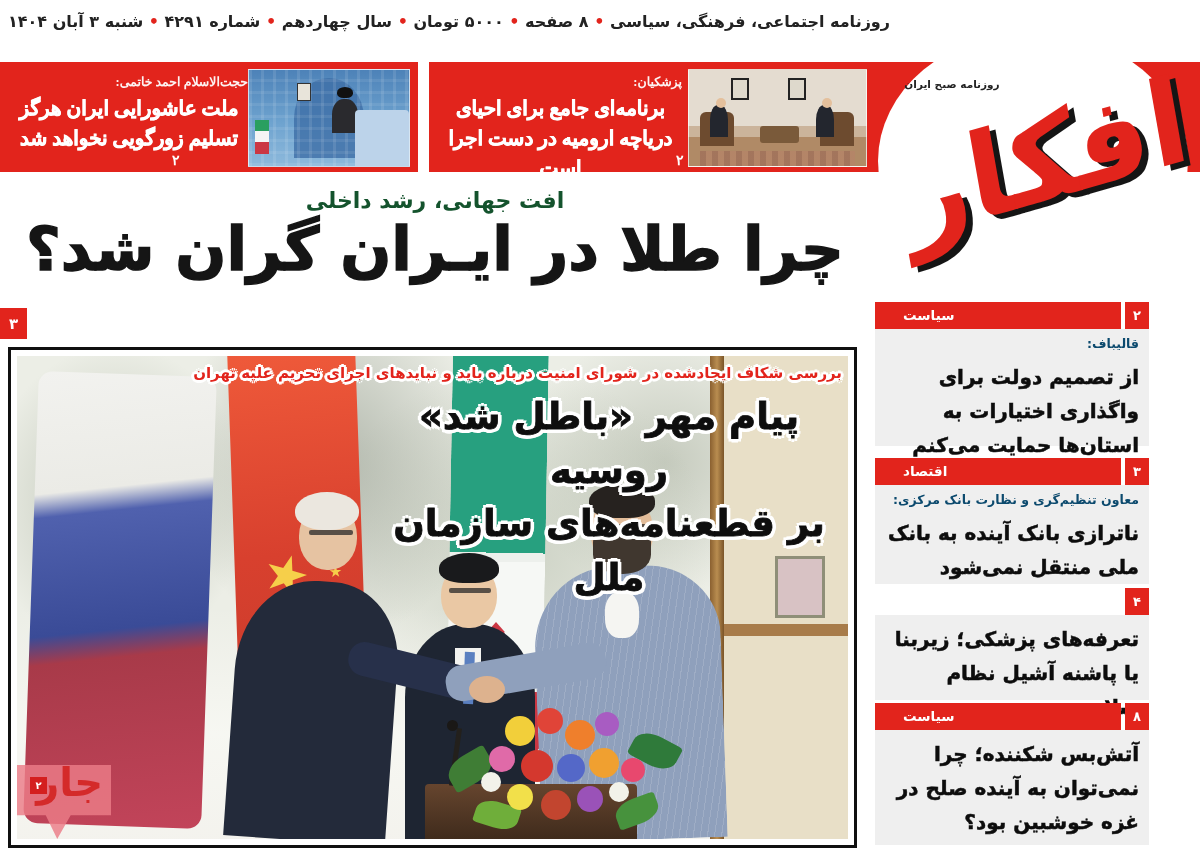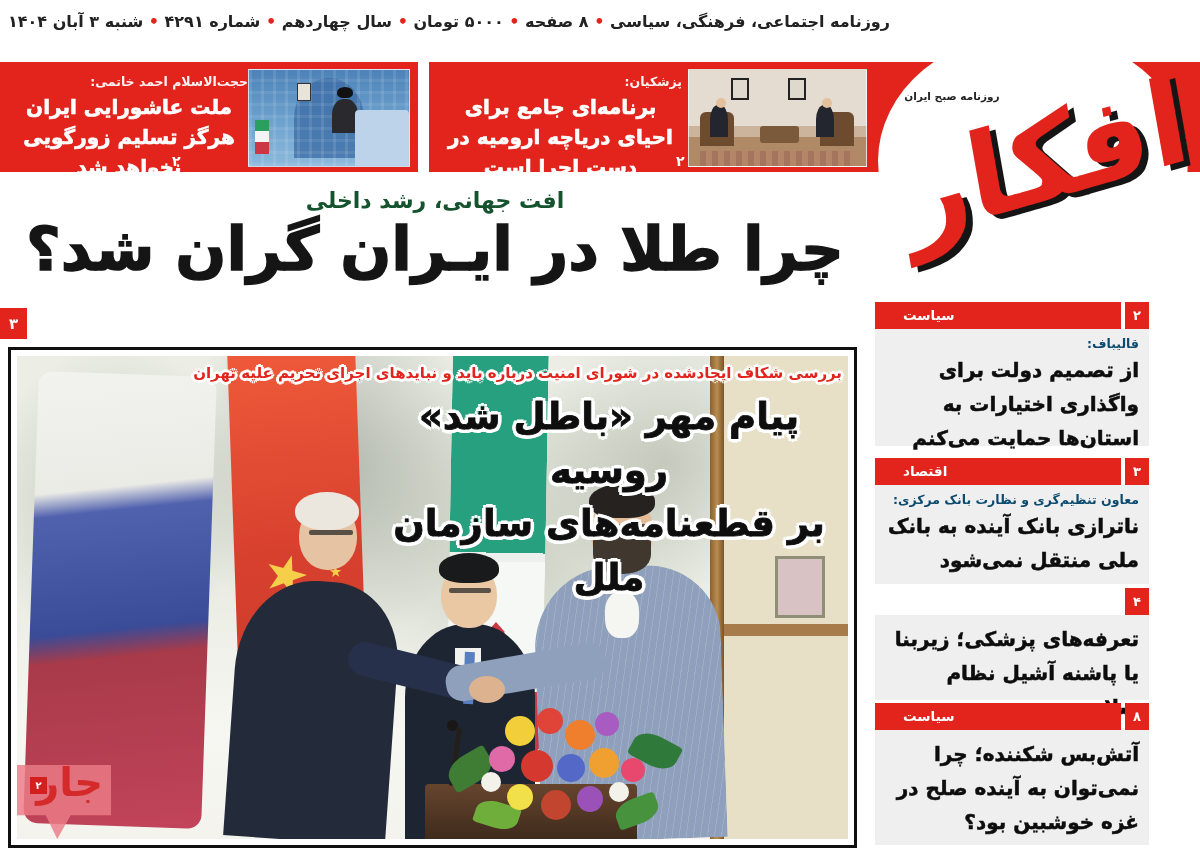--- a/index.html
+++ b/index.html
@@ -12,21 +12,21 @@
     width:1200px;height:853px;position:relative;overflow:hidden;background:#fff;
     font-family:"DejaVu Sans",sans-serif;direction:rtl;
   }
   .abs{position:absolute;}
 
   
   .info-line{top:12px;left:230px;width:660px;text-align:center;font-size:16px;font-weight:700;color:#222;white-space:nowrap;}
   .info-line .sep{color:var(--red);font-weight:900;}
 
   
-  .hd-box{background:var(--red);color:#fff;}
+  .hd-box{background:var(--red);color:#fff;font-family:Liberation Serif, serif;}
   .box1{left:0;top:62px;width:418px;height:110px;}
   .band{left:429px;top:62px;width:771px;height:110px;z-index:1;}
   .hd-kicker{font-size:12.5px;font-weight:700;text-align:right;opacity:.95;}
   .hd-headline{font-size:20px;font-weight:900;line-height:1.5;text-align:center;margin-top:3px;-webkit-text-stroke:.6px #fff;}
   .hd-page{position:absolute;bottom:3px;color:#fff;font-size:14px;font-weight:900;}
   .hd-photo{position:absolute;top:7px;height:96px;overflow:hidden;border:1px solid rgba(255,255,255,.7);}
 
   
   .mosque{background:linear-gradient(180deg,#4d82b8,#6ea3cf 55%,#8db9dc);}
   .mosque .arch{position:absolute;left:28%;top:8%;width:44%;height:84%;background:#3d6ea6;border-radius:50% 50% 0 0;opacity:.8;}
@@ -41,21 +41,21 @@
   .meeting{background:linear-gradient(180deg,#e4dcd0 0 58%,#cbb49b 58% 70%,#b08a66 70% 100%);}
   .meeting .portrait{position:absolute;top:8%;width:14px;height:18px;background:#ded9cc;border:2px solid #222;}
   .meeting .chair{position:absolute;top:44%;width:34px;height:34px;background:#6d4b2f;border-radius:6px 6px 0 0;}
   .meeting .man{position:absolute;top:36%;width:18px;height:32px;background:#23262e;border-radius:45% 45% 0 0;}
   .meeting .head{position:absolute;top:29%;width:10px;height:10px;background:#e4c09c;border-radius:50%;}
   .meeting .table{position:absolute;left:40%;top:58%;width:22%;height:18%;background:#7a5a3a;border-radius:3px;}
   .meeting .carpet{position:absolute;left:6%;bottom:0;width:88%;height:16%;background:repeating-linear-gradient(90deg,#a0705a 0 6px,#b58468 6px 12px);opacity:.8;}
 
   
   .logo-circle{left:878px;top:32px;width:310px;height:258px;background:#fff;border-radius:50%;z-index:2;}
-  .logo-tagline{left:892px;top:90px;width:120px;font-size:10.5px;font-weight:700;color:#222;z-index:4;text-align:center;}
+  .logo-tagline{left:892px;top:78px;width:120px;font-size:10.5px;font-weight:700;color:#222;z-index:4;text-align:center;}
   .logo-script{left:902px;top:48px;width:286px;height:220px;z-index:3;display:flex;align-items:center;justify-content:center;
     font-size:116px;font-weight:bold;color:var(--red);text-shadow:6px 6px 0 var(--ink);transform:rotate(-16deg) skewX(-6deg);}
 
   
   .lead-kicker{left:0;top:188px;width:870px;text-align:center;font-size:22px;font-weight:900;color:#14532d;}
   .lead-headline{left:0;top:214px;width:870px;text-align:center;font-size:60px;font-weight:900;color:var(--ink);
     -webkit-text-stroke:1.4px var(--ink);white-space:nowrap;}
   .marker3{left:0;top:308px;width:27px;height:31px;background:var(--red);color:#fff;font-size:15px;font-weight:900;
     display:flex;align-items:center;justify-content:center;z-index:5;}
 
@@ -124,21 +124,21 @@
     display:flex;align-items:center;justify-content:center;}
   .wm-text{position:absolute;right:8px;top:-6px;font-size:40px;font-weight:900;color:#d42a2a;}
 
   
   .sb-item{left:875px;width:274px;}
   .sb-bar{display:flex;gap:4px;height:27px;}
   .sb-cat{flex:1;background:var(--red);color:#fff;font-size:13.5px;font-weight:700;line-height:27px;text-align:left;padding-left:28px;}
   .sb-page{width:24px;background:var(--red);color:#fff;font-size:13px;font-weight:900;text-align:center;line-height:27px;}
   .sb-body{background:var(--gray);padding:7px 10px 0 10px;box-sizing:border-box;}
   .sb-kicker{font-size:12.5px;font-weight:700;color:#0c4a6e;text-align:right;}
-  .sb-headline{font-size:20px;font-weight:900;color:#0d0d0d;line-height:1.7;text-align:right;margin-top:2px;-webkit-text-stroke:.5px #0d0d0d;}
+  .sb-headline{font-size:20px;font-weight:900;color:#0d0d0d;line-height:1.7;text-align:right;margin-top:9px;-webkit-text-stroke:.5px #0d0d0d;}
 </style>
 </head>
 <body>
 
 <div class="abs info-line"><span>روزنامه اجتماعی، فرهنگی، سیاسی</span><span class="sep"> • </span><span>۸ صفحه</span><span class="sep"> • </span><span>۵۰۰۰ تومان</span><span class="sep"> • </span><span>سال چهاردهم</span><span class="sep"> • </span><span>شماره ۴۲۹۱</span><span class="sep"> • </span><span>شنبه ۳ آبان ۱۴۰۴</span></div>
 
 <div class="abs hd-box box1">
   <div class="abs" style="left:10px;top:12px;width:238px;">
     <div class="hd-kicker">حجت‌الاسلام احمد خاتمی:</div>
     <div class="hd-headline">ملت عاشورایی ایران هرگز تسلیم زورگویی نخواهد شد</div>

